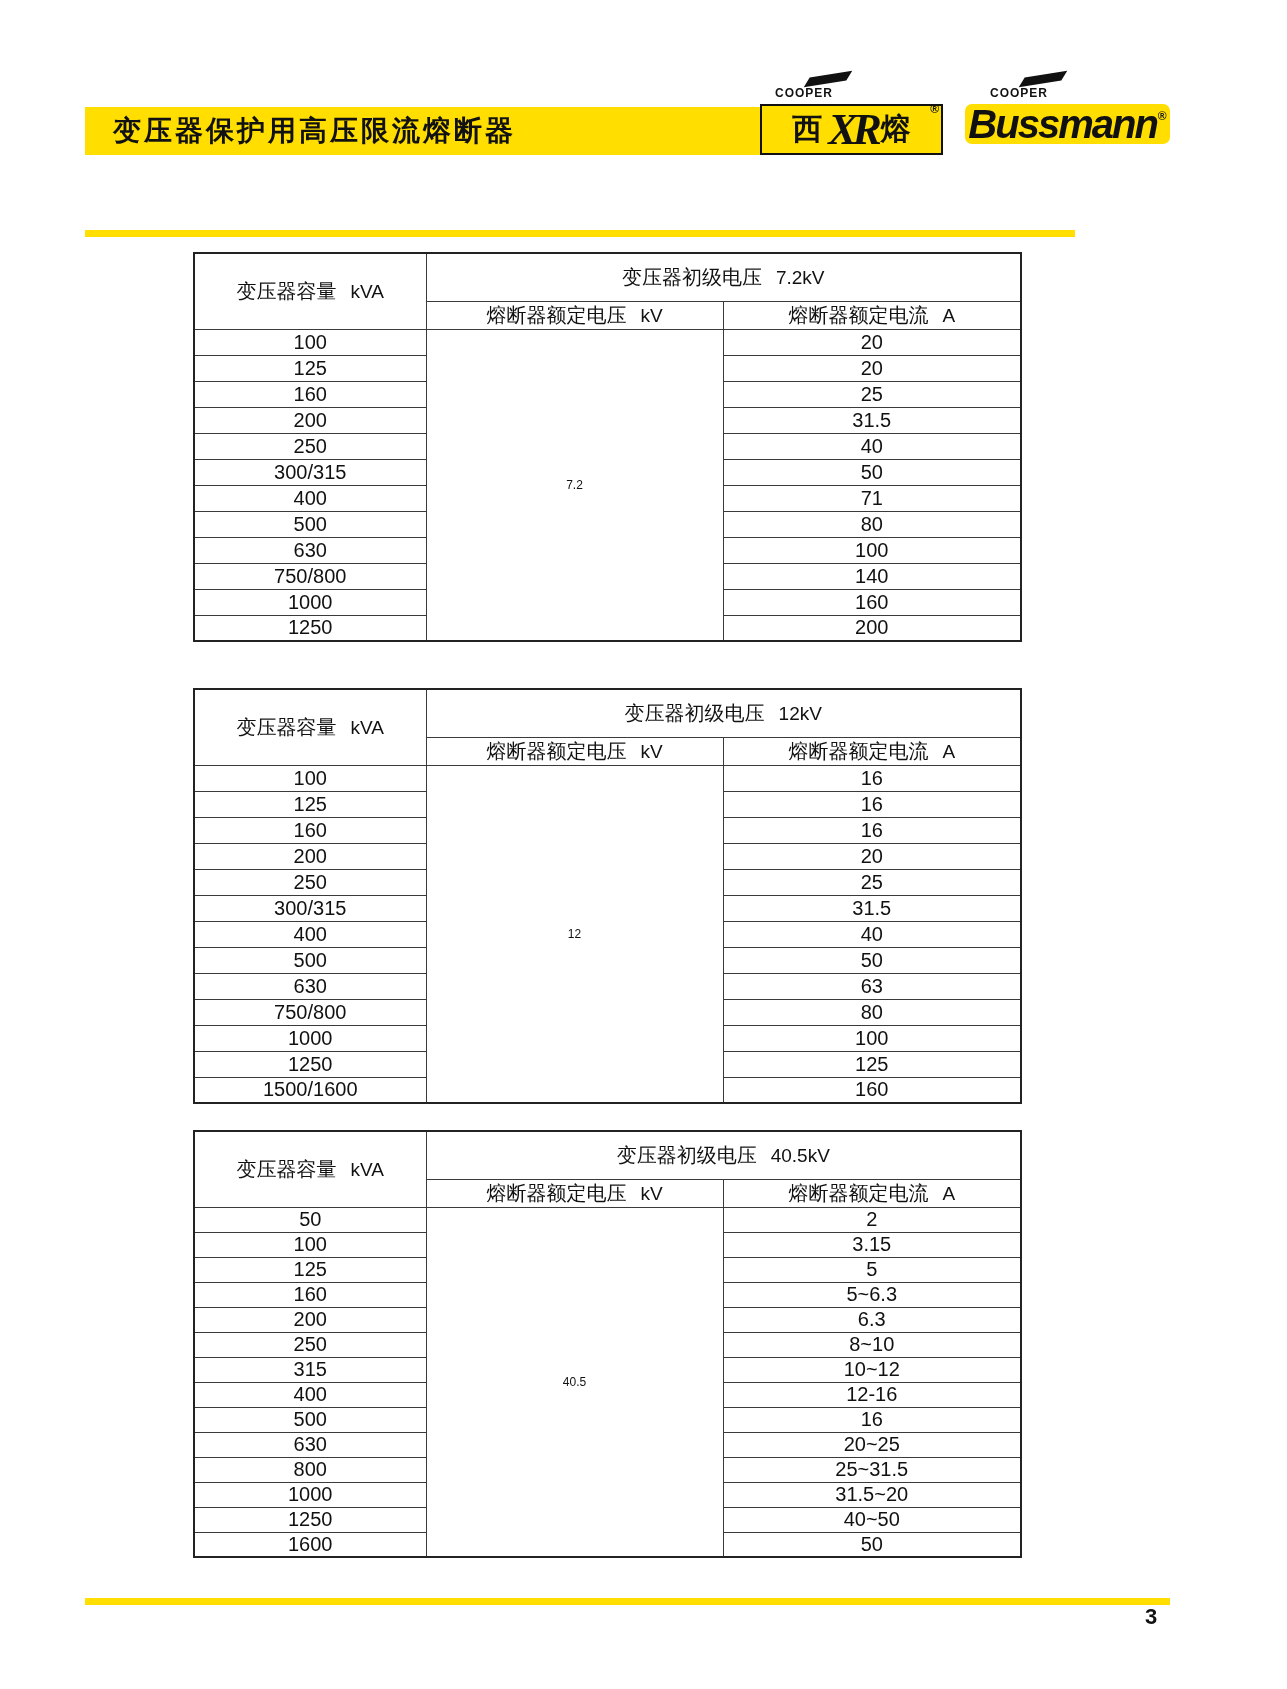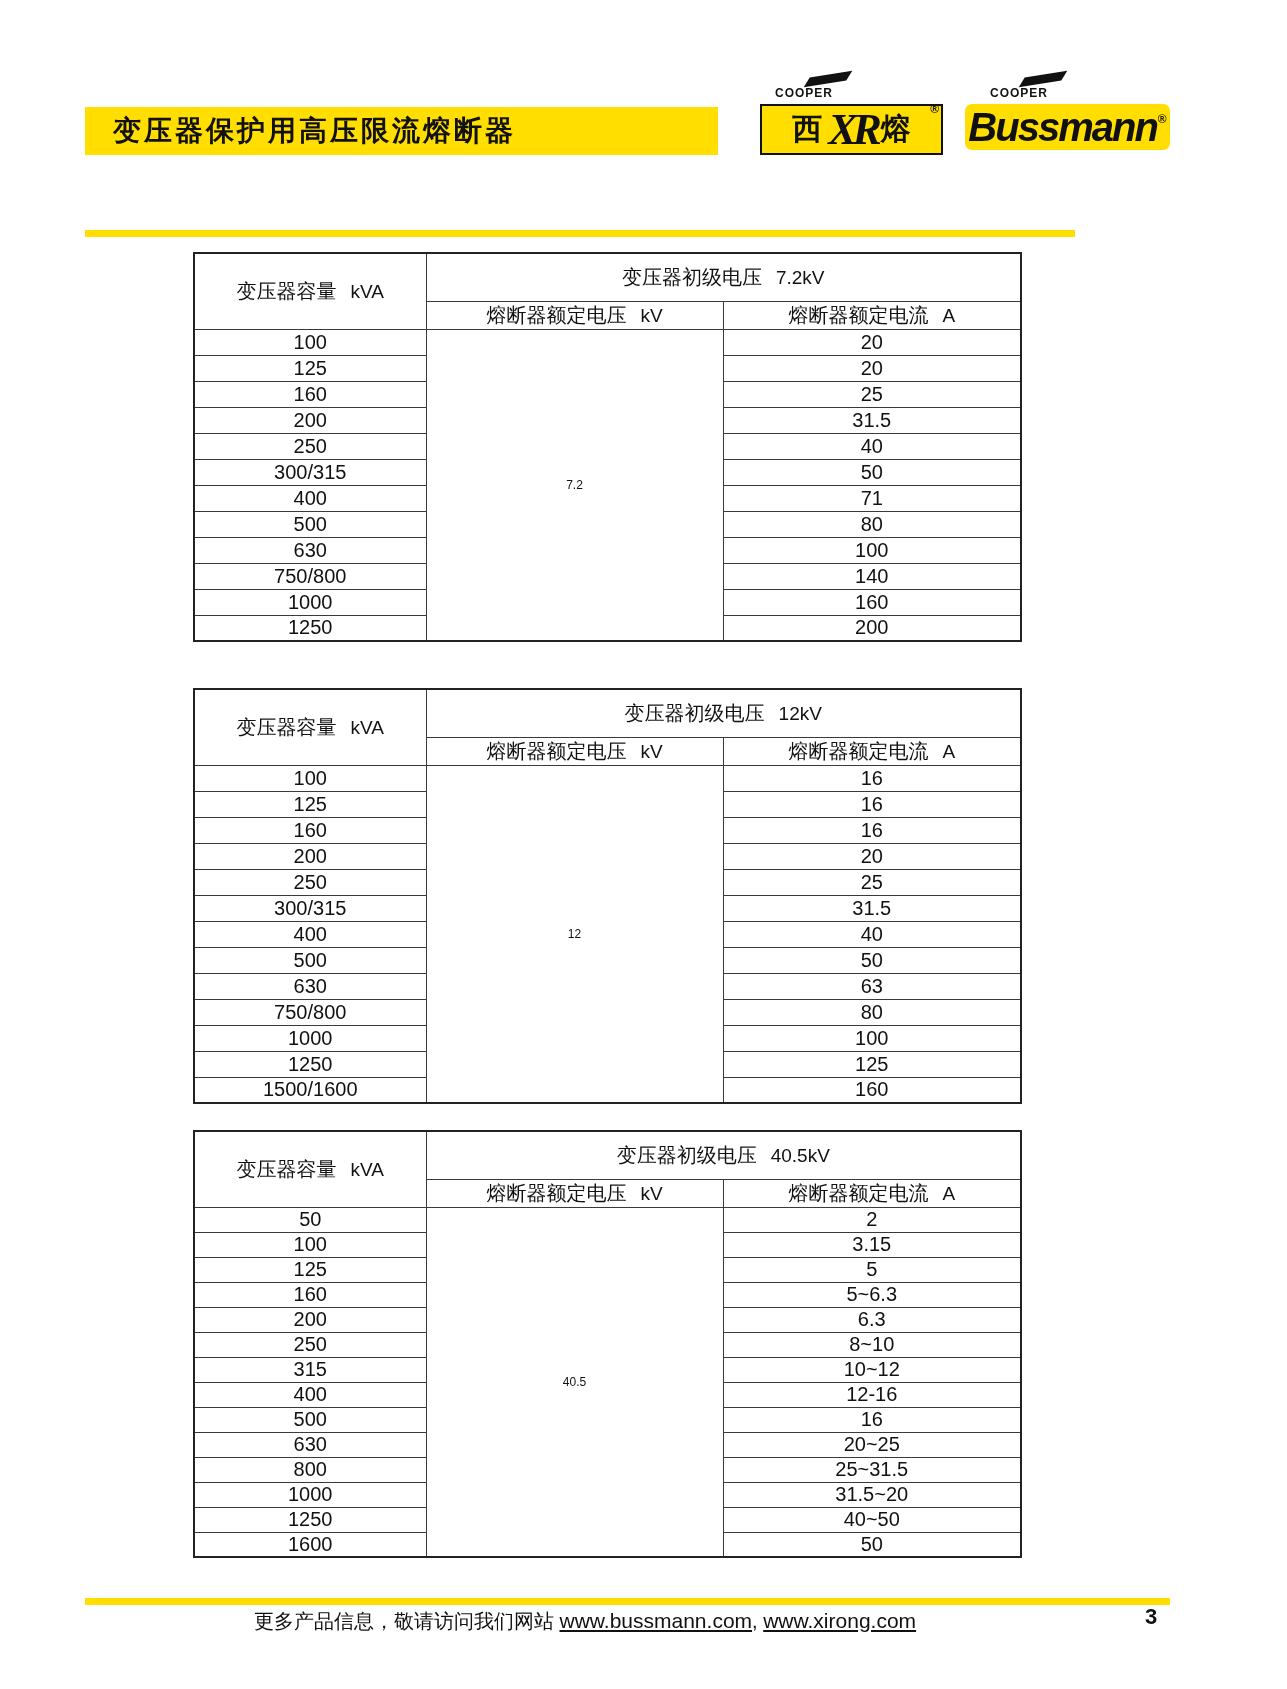--- a/index.html
+++ b/index.html
@@ -4,21 +4,21 @@
 <style>
   * { margin:0; padding:0; box-sizing:border-box; }
   html,body { background:#e8e8e8; }
   .page {
     position:relative; width:1287px; height:1689px; background:#ffffff;
     margin:0 auto; overflow:hidden;
     font-family:"Liberation Sans", sans-serif; color:#1a1a1a;
   }
   
   .yellow-bar {
-    position:absolute; left:85px; top:107px; width:633px; height:48px;
+    position:absolute; left:85px; top:107px; width:710px; height:48px;
     background:#FFDE00; display:flex; align-items:center; padding-left:28px;
   }
   .yellow-bar .bar-title {
     font-size:28px; font-weight:bold; letter-spacing:3px; color:#111;
     font-family:"Liberation Sans", sans-serif;
   }
   .cooper-mark { position:absolute; width:120px; text-align:left; }
   .cooper-mark .flag {
     width:38px; height:10px; background:#111;
     transform:skewX(-38deg) rotate(-10deg); margin:0 0 2px 34px;
@@ -33,21 +33,21 @@
     background:#FFDE00; border:2px solid #111; display:flex;
     align-items:center; justify-content:center;
   }
   .xirong-box .cn { font-size:30px; font-weight:900; color:#111; }
   .xirong-box .xr {
     font-size:44px; font-weight:900; font-style:italic; color:#111;
     letter-spacing:-5px; margin:0 4px 0 6px; line-height:1;font-family:Liberation Serif, serif;
   }
   .xirong-box .reg { position:absolute; top:-4px; right:2px; font-size:12px; font-weight:bold; }
   .bussmann-box {
-    position:absolute; left:965px; top:104px; width:205px; height:46px;
+    position:absolute; left:965px; top:104px; width:205px; height:40px;
     background:#FFDE00; border-radius:7px; display:flex;
     align-items:center; justify-content:center;
   }
   .bussmann-box .bn {
     font-size:40px; font-weight:900; font-style:italic; color:#111;
     letter-spacing:-2px; line-height:1;
   }
   .bussmann-box .reg { font-size:12px; font-weight:bold; margin:-16px 0 0 1px; }
   .page-title {
     position:absolute; left:100px; top:162px; font-size:37px; font-weight:bold;
@@ -357,20 +357,15 @@
           <td>40~50</td>
         </tr>
         <tr>
           <td>1600</td>
           <td>50</td>
         </tr>
       </tbody>
   </table>
 
   <div class="rule-bottom"></div>
-  <div class="footer-line">
-    <span class="cn">更多产品信息，敬请访问我们网站</span>
-    <a href="#">www.bussmann.com</a><span>,</span>
-    <a href="#">www.xirong.com</a>
-  </div>
   <div class="page-number">3</div>
 
 </div>
 
 </body></html>

